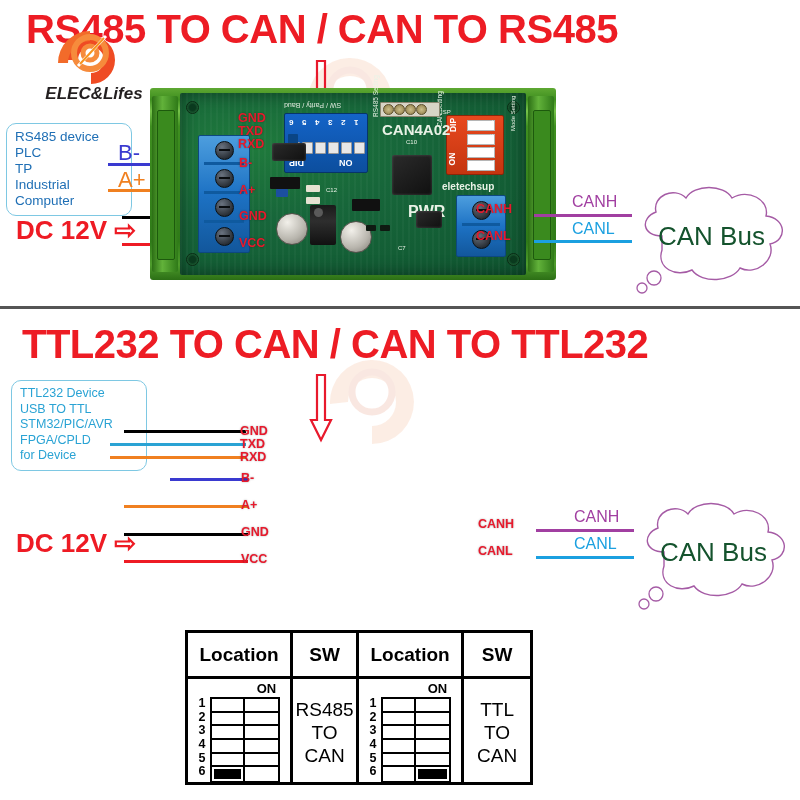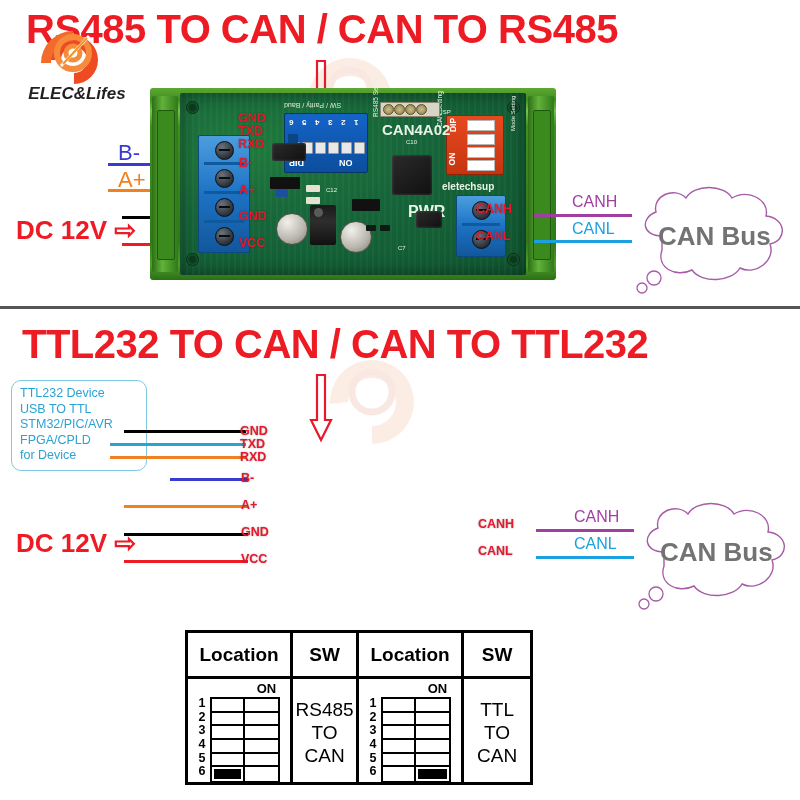--- a/index.html
+++ b/index.html
@@ -11,21 +11,21 @@
 
   
   .title{
     position:absolute;color:#ed1c24;font-weight:bold;white-space:nowrap;
     font-family:"Liberation Sans",sans-serif;letter-spacing:-0.5px;
   }
   #p1-title{left:26px;top:7px;font-size:40px;}
   #p2-title{left:22px;top:10px;font-size:40px;}
 
   
-  .logo{position:absolute;left:11px;top:26px;width:132px;height:86px;}
+  .logo{position:absolute;left:28px;top:26px;width:132px;height:86px;}
   .logo-mark{position:absolute;left:26px;top:0;width:72px;height:62px;}
   .logo-text{position:absolute;left:0;top:58px;width:132px;text-align:center;
     font-size:17px;font-weight:bold;font-style:italic;color:#231f20;
     font-family:"Liberation Sans",sans-serif;}
 
   
   .watermark{position:absolute;left:278px;top:32px;width:150px;height:120px;opacity:.18;pointer-events:none;}
 
   
   .board{position:absolute;}
@@ -114,22 +114,22 @@
   
   .wlabel{position:absolute;font-family:"Liberation Sans",sans-serif;white-space:nowrap;}
 
   
   .dc12{position:absolute;color:#ee1b24;font-size:26px;font-weight:bold;
     font-family:"Liberation Sans",sans-serif;white-space:nowrap;}
   .arrowR{display:inline-block;}
 
   
   .cloudwrap{position:absolute;}
-  .cloudtext{position:absolute;color:#737373;font-size:26px;
-    font-family:"Liberation Sans",sans-serif;white-space:nowrap;font-weight:bold;}
+  .cloudtext{position:absolute;color:#14532d;font-size:26px;
+    font-family:"Liberation Sans",sans-serif;white-space:nowrap;}
 
   
   #swtable{position:absolute;left:185px;top:630px;width:348px;height:155px;
     border:3px solid #000;background:#fff;box-sizing:border-box;}
   .tb-row{display:flex;}
   .tb-head{height:43px;border-bottom:3px solid #000;}
   .tb-body{height:106px;}
   .tb-cell{box-sizing:border-box;display:flex;align-items:center;justify-content:center;
     font-family:"Liberation Sans",sans-serif;}
   .tb-head .tb-cell{font-size:19px;font-weight:bold;color:#000;}
@@ -169,20 +169,27 @@
       <path d="M13 34 A24 24 0 1 1 37 58 L37 47 A13 13 0 1 0 24 34 Z" fill="#ef4b23"></path>
       <path d="M4 31 A32 32 0 0 1 36 -1 L36 9 A22 22 0 0 0 14 31 Z" fill="#f26b2a" transform="translate(0,6)"></path>
       <circle cx="36" cy="27" r="16" fill="none" stroke="#f68b3c" stroke-width="6"></circle>
       <circle cx="36" cy="27" r="7" fill="none" stroke="#f68b3c" stroke-width="5"></circle>
       <line x1="24" y1="40" x2="52" y2="10" stroke="#ffffff" stroke-width="3"></line>
       <line x1="26" y1="38" x2="50" y2="12" stroke="#f7931e" stroke-width="2"></line>
     </svg>
     <div class="logo-text">ELEC&amp;Lifes</div>
   </div>
 
+  <div class="callout" id="callout1" style="left:6px;top:123px;width:108px;">
+    <div>RS485 device</div>
+    <div>PLC</div>
+    <div>TP</div>
+    <div>Industrial</div>
+    <div>Computer</div>
+  </div>
 
   <div class="wire" style="left:108px;top:163px;width:136px;background:#3a3ad0;"></div>
   <div class="wire" style="left:108px;top:189px;width:136px;background:#f08020;"></div>
   <div class="wire" style="left:122px;top:216px;width:122px;background:#000000;"></div>
   <div class="wire" style="left:122px;top:243px;width:122px;background:#ee1b24;"></div>
 
   <div class="wlabel" style="left:118px;top:140px;color:#3a3ad0;font-size:22px;">B-</div>
   <div class="wlabel" style="left:118px;top:167px;color:#f08020;font-size:22px;">A+</div>
 
   <div class="dc12" style="left:16px;top:215px;">

